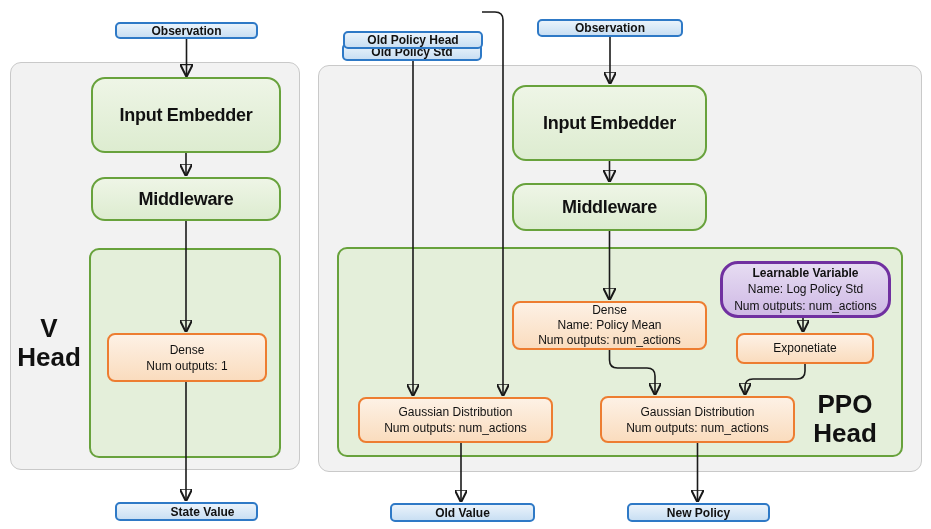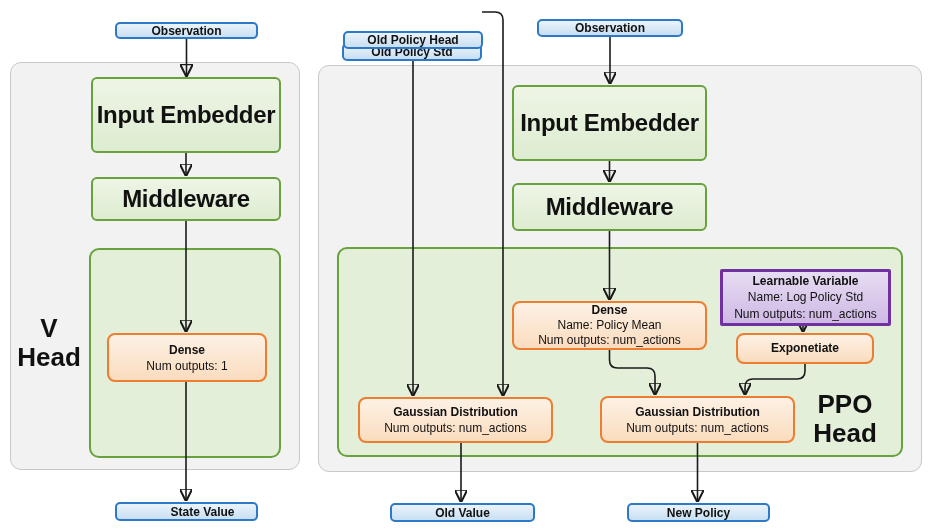--- a/index.html
+++ b/index.html
@@ -19,48 +19,48 @@
   
   .container-green{
     background:var(--green-container-fill,#e4efda);
     border:2.5px solid var(--layer-border,#68a23c);
     border-radius:10px;
   }
   
   .layer{
     background:linear-gradient(var(--layer-fill-top,#eef5e6),var(--layer-fill-bottom,#ddecd0));
     border:2.5px solid var(--layer-border,#68a23c);
-    border-radius:6px;
+    border-radius:14px;
     display:flex;align-items:center;justify-content:center;
-    font-weight:bold;font-size:24px;letter-spacing:-0.3px;
+    font-weight:bold;font-size:18px;letter-spacing:-0.3px;
   }
   
   .io{
     background:linear-gradient(var(--io-fill-top,#eaf3fb),var(--io-fill-bottom,#c9dff3));
     border:2.5px solid var(--io-border,#2e79c6);
     border-radius:5px;
     display:flex;align-items:center;justify-content:center;
     font-weight:bold;font-size:12px;
   }
   
   .node{
     background:linear-gradient(var(--orange-fill-top,#fdf1e5),var(--orange-fill-bottom,#fadcbe));
     border:2.5px solid var(--orange-border,#ed7d31);
     border-radius:8px;
     display:flex;flex-direction:column;align-items:center;justify-content:center;
     font-size:12px;line-height:15px;text-align:center;
   }
-  .node .title{font-weight:bold;}
+  .node .title{font-weight:normal;}
   
   .var{
     background:linear-gradient(var(--purple-fill-top,#e6dcf2),var(--purple-fill-bottom,#cfb9e5));
     border:3px solid var(--purple-border,#7030a0);
-    border-radius:2px;
+    border-radius:18px;
     display:flex;flex-direction:column;align-items:center;justify-content:center;
-    font-size:12px;line-height:16.5px;text-align:center;margin-top:8px;
+    font-size:12px;line-height:16.5px;text-align:center;
   }
   .var .title{font-weight:bold;}
   .head-label{
     font-weight:bold;font-size:26px;line-height:29px;text-align:center;
   }
   .wires{position:absolute;left:0;top:0;width:931px;height:529px;pointer-events:none;}
   .wires path{fill:none;stroke:var(--connector,#1a1a1a);stroke-width:1.6;}
 </style>
 </head>
 <body>

